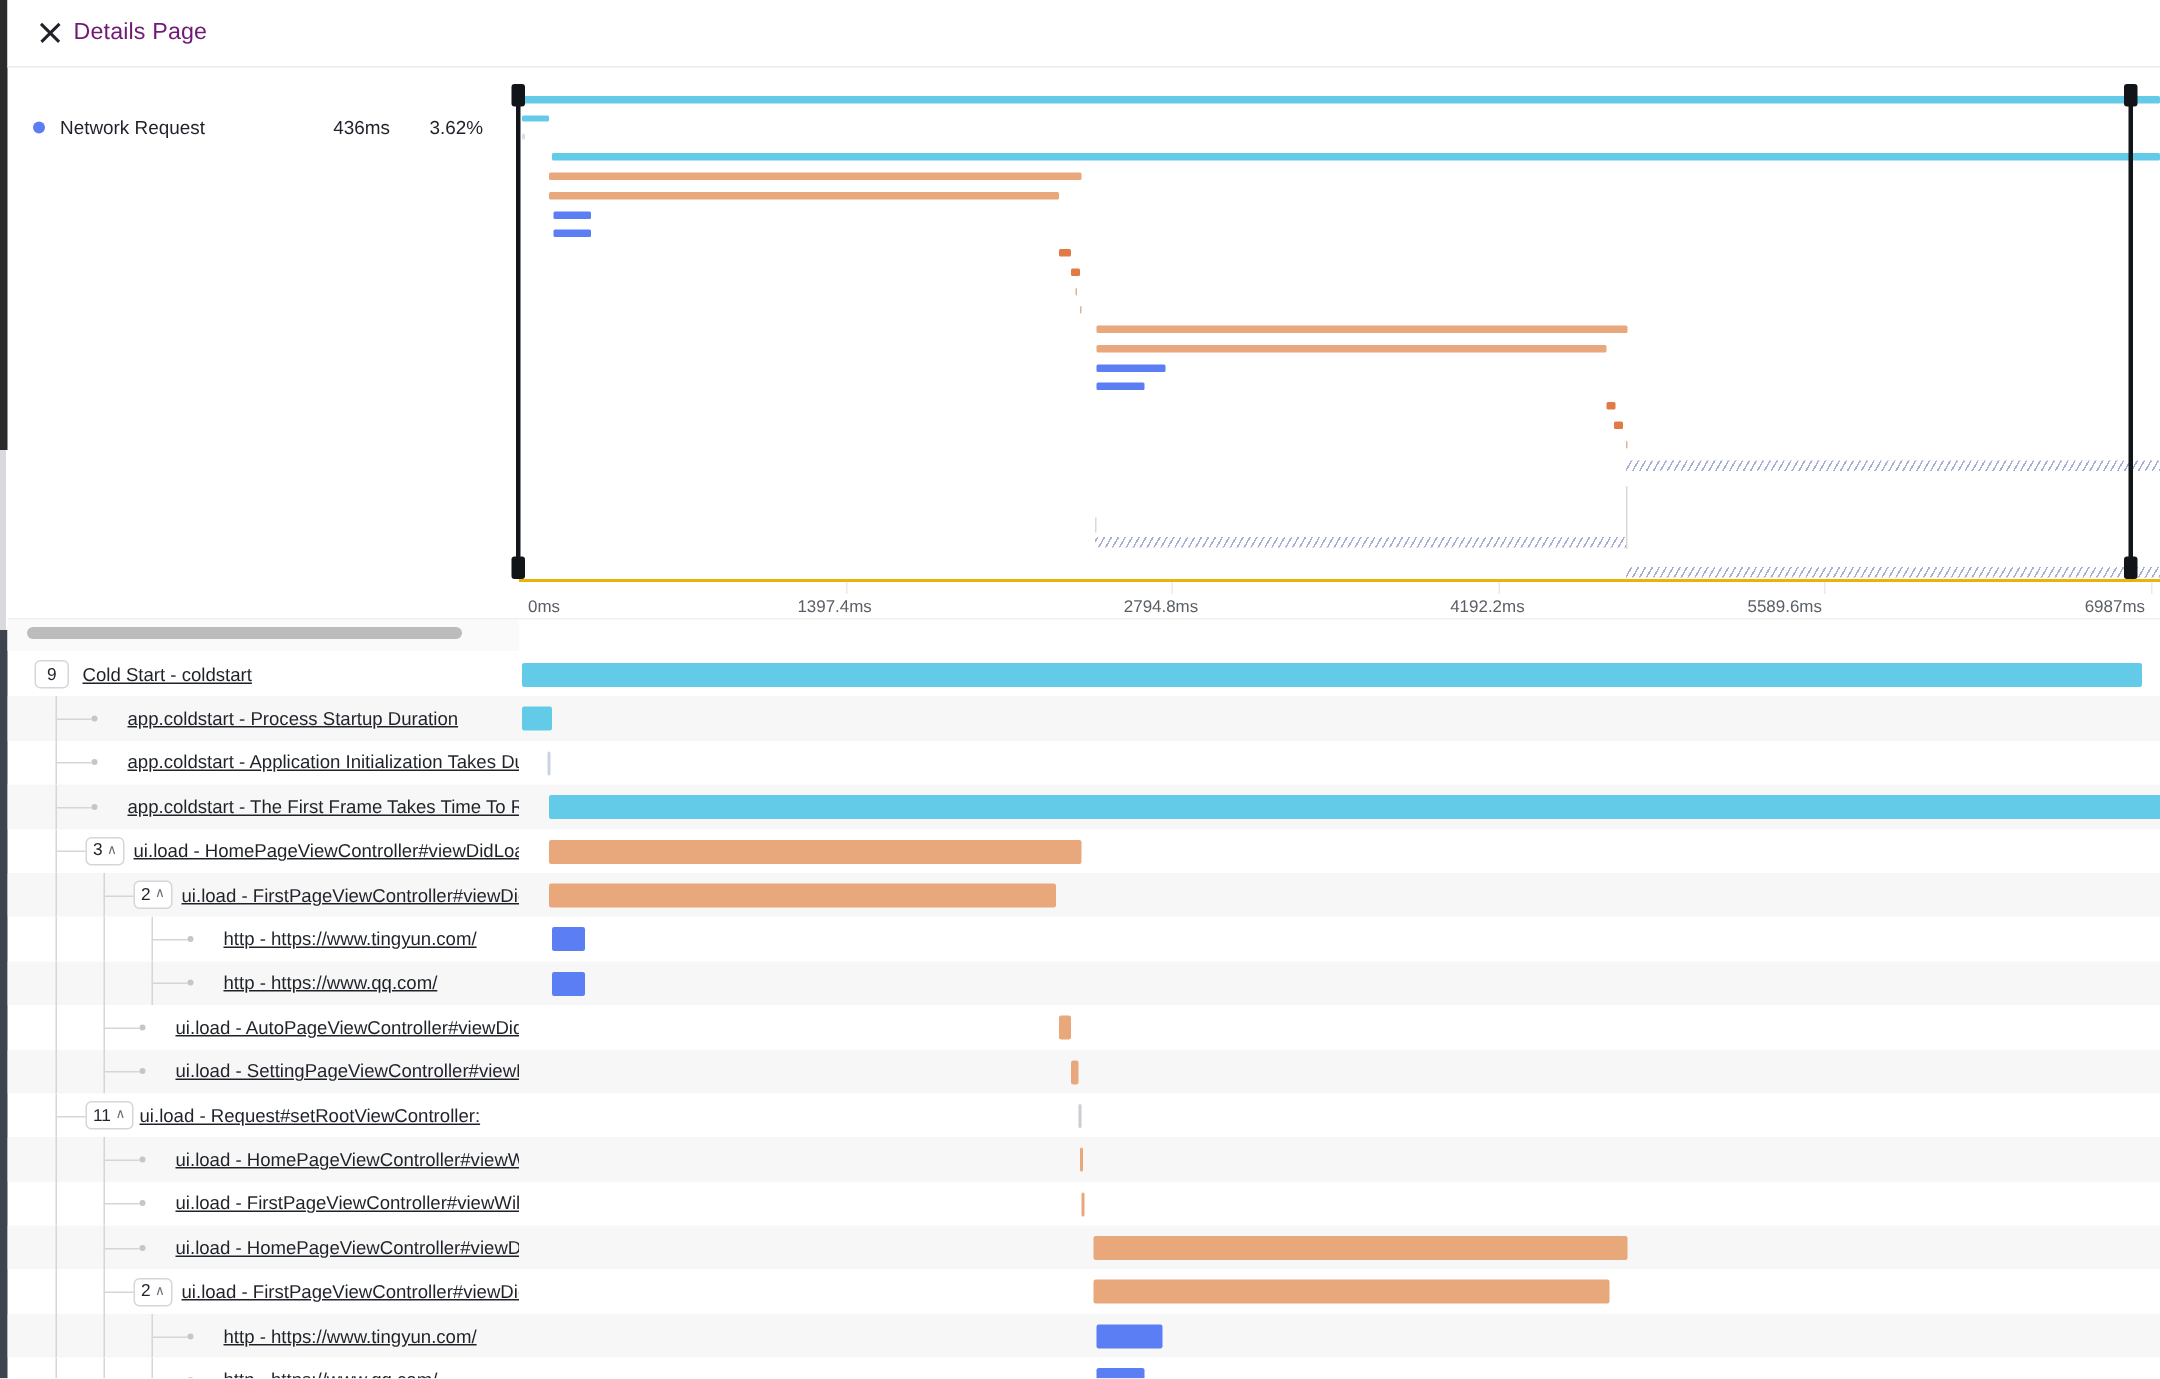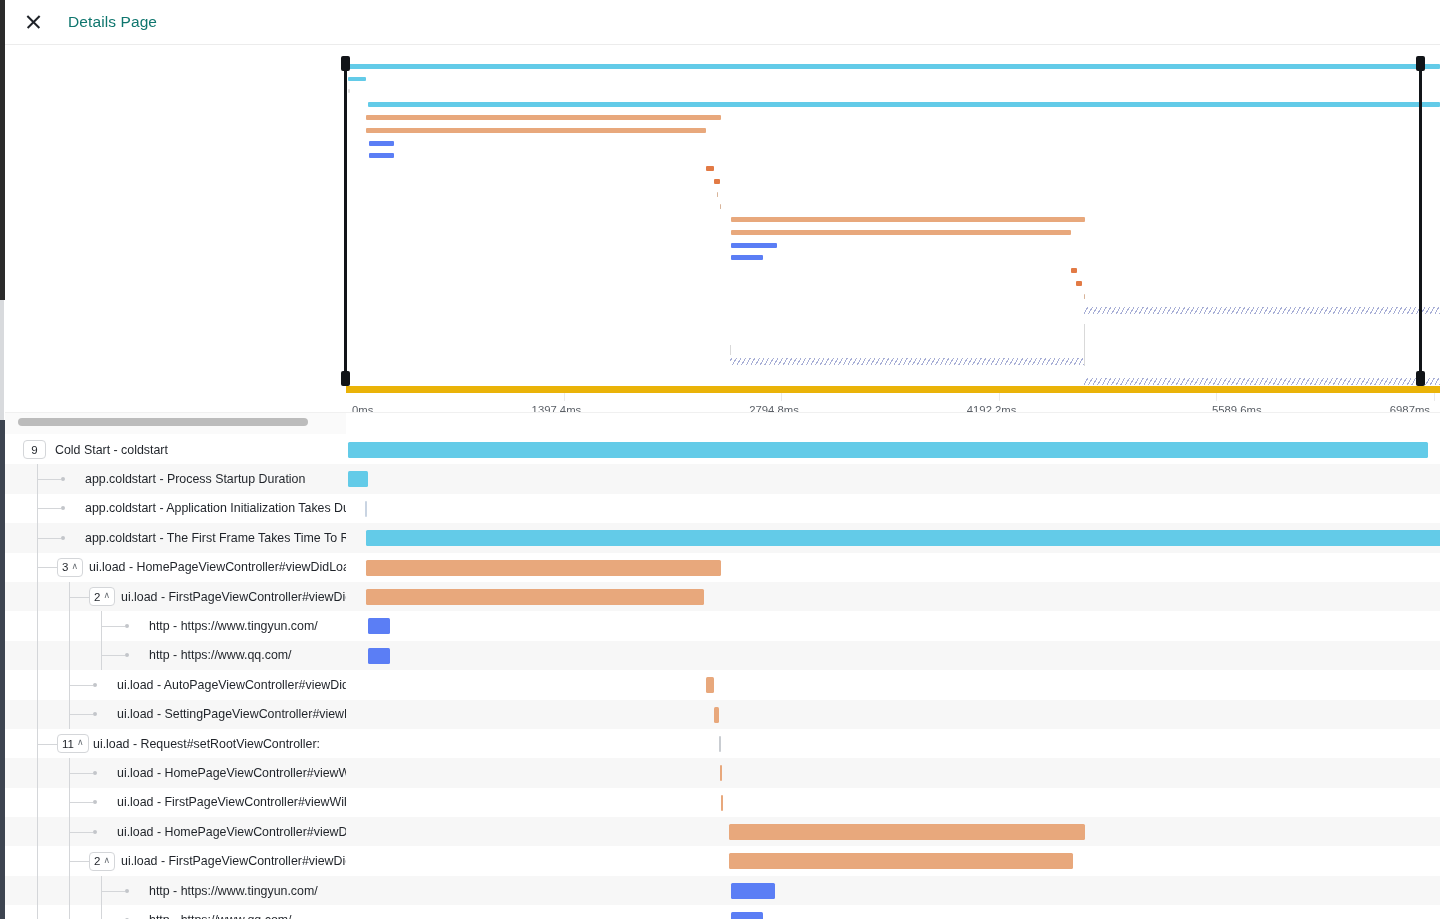--- a/index.html
+++ b/index.html
@@ -54,24 +54,24 @@
   .close-icon::before, .close-icon::after {
     content: "";
     position: absolute;
     left: 2px; top: 10px;
     width: 17px; height: 1.6px;
     background: #1f2329;
   }
   .close-icon::before { transform: rotate(45deg); }
   .close-icon::after  { transform: rotate(-45deg); }
   .page-title {
-    margin-left: 23px;
+    margin-left: 4px;
     font-size: 15.5px;
     font-weight: 400;
-    color: #0f766e;
+    color: #701a75;
     letter-spacing: 0.1px;
   }
 
   
   .legend {
     position: absolute; left: 22px; top: 72px;
     width: 310px;
   }
   .legend-row {
     display: flex; align-items: center;
@@ -129,21 +129,21 @@
     background: #111418;
     border-radius: 2px;
   }
   .brush-handle .cap.top { top: 0; }
   .brush-handle .cap.bottom { bottom: 0; }
 
   
   .axis {
     position: absolute; left: 346px; top: 386px;
     width: 1094px; height: 26px;
-    border-top: 7px solid #eab308;
+    border-top: 2px solid #eab308;
   }
   .axis-label {
     position: absolute;
     top: 11px;
     font-size: 11.3px;
     color: #5a5f66;
     white-space: nowrap;
   }
   .axis-sep {
     position: absolute;
@@ -203,20 +203,21 @@
     border-radius: 1.5px;
   }
 
   .rowlabel {
     position: absolute;
     top: 0; height: 100%;
     display: flex; align-items: center;
     white-space: nowrap;
     font-size: 12.4px;
     color: #1f2329;
+    text-decoration: underline;
   }
 
   
   .vline {
     position: absolute;
     width: 1px;
     background: #d4d6d9;
     z-index: 2;
   }
   .hline {
@@ -262,20 +263,26 @@
   <div class="edge-strip"></div>
   <div class="edge-strip-2"></div>
   <div class="edge-strip-3"></div>
 
   <div class="header">
     <div class="close-icon"></div>
     <div class="page-title">Details Page</div>
   </div>
 
   <div class="legend" id="legend">
+      <div class="legend-row">
+        <span class="legend-dot" style="background:#5b7ef5"></span>
+        <span class="legend-name">Network Request</span>
+        <span class="legend-dur">436ms</span>
+        <span class="legend-pct">3.62%</span>
+      </div>
     </div>
 
   <div class="overview" id="overview">
       <div class="ov-bar" style="left: 2px; top: 8px; width: 1092px; height: 5px; background: rgb(99, 203, 232);"></div>
       <div class="ov-bar" style="left: 2px; top: 21px; width: 18px; height: 4px; background: rgb(99, 203, 232);"></div>
       <div class="ov-bar" style="left: 2px; top: 33px; width: 2px; height: 4px; background: rgb(221, 221, 221);"></div>
       <div class="ov-bar" style="left: 22px; top: 46px; width: 1072px; height: 5px; background: rgb(99, 203, 232);"></div>
       <div class="ov-bar" style="left: 20px; top: 59px; width: 355px; height: 5px; background: rgb(232, 168, 124);"></div>
       <div class="ov-bar" style="left: 20px; top: 72px; width: 340px; height: 5px; background: rgb(232, 168, 124);"></div>
       <div class="ov-bar" style="left: 23px; top: 85px; width: 25px; height: 5px; background: rgb(91, 126, 245);"></div>
@@ -308,21 +315,21 @@
   </div>
 
   <div class="axis" id="axis">
       <div class="axis-label" style="left: 6px;">0ms</div>
       <div class="axis-label" style="left: 185.6px;">1397.4ms</div>
       <div class="axis-sep" style="left: 217.6px;"></div>
       <div class="axis-label" style="left: 403.2px; text-align: center;">2794.8ms</div>
       <div class="axis-sep" style="left: 435.2px;"></div>
       <div class="axis-label" style="left: 620.8px;">4192.2ms</div>
       <div class="axis-sep" style="left: 652.8px;"></div>
-      <div class="axis-label" style="left: 866px; text-align: center;">5589.6ms</div>
+      <div class="axis-label" style="left: 819px; text-align: center;">5589.6ms</div>
       <div class="axis-sep" style="left: 870.4px;"></div>
       <div class="axis-label" style="right: 10px;">6987ms</div>
       <div class="axis-sep" style="left: 1088px;"></div>
     </div>
 
   <div class="scrollbar-track"></div>
   <div class="scrollbar-thumb"></div>
   <div class="scrollbar-fill"></div>
 
   <div class="tree" id="tree">

